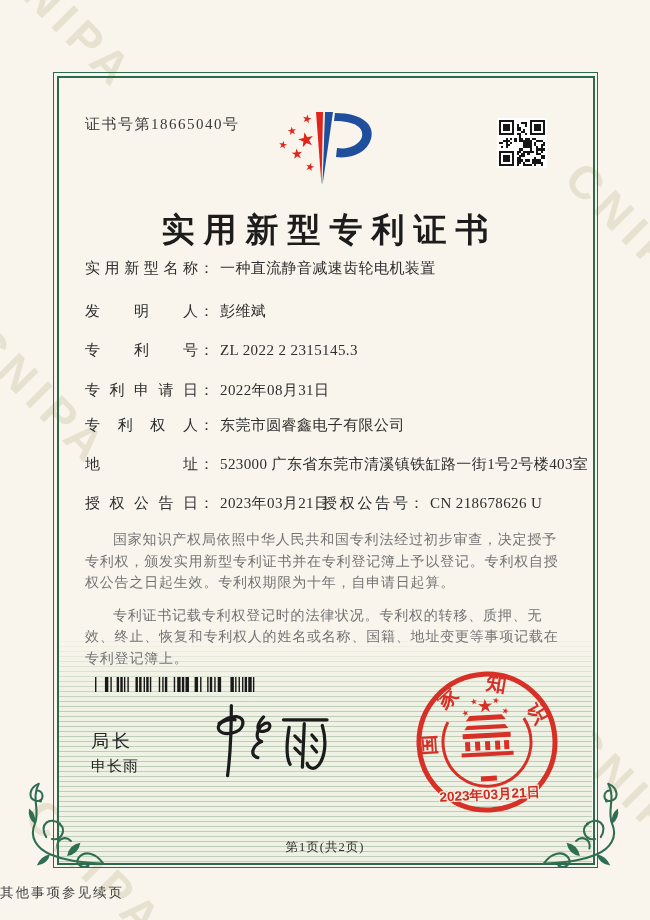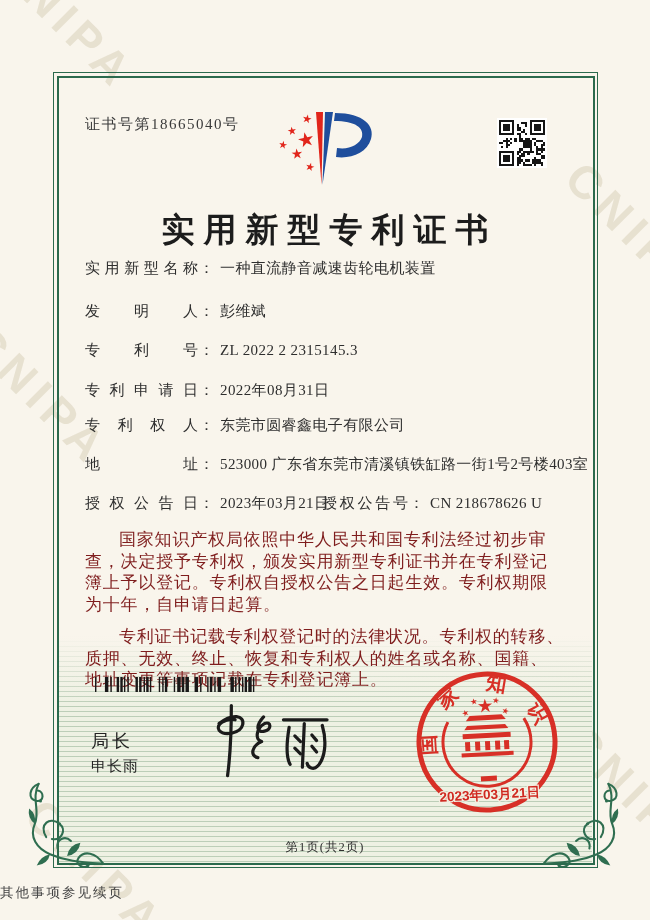--- a/index.html
+++ b/index.html
@@ -39,22 +39,22 @@
 
   .field-row { position:absolute; left:85px; width:490px; height:22px; font-size:15px; color:#2e2e2e; z-index:2; white-space:nowrap; }
   .flabel { display:inline-block; width:113px; text-align:justify; text-align-last:justify;
             text-justify:inter-ideograph; vertical-align:top; }
   .fcolon { display:inline-block; margin:0 6px 0 1px; }
   .fvalue { letter-spacing:.4px; }
   .grant-no-group { position:absolute; left:237px; top:0; }
   .flabel2 { display:inline-block; width:86px; text-align:justify; text-align-last:justify; text-justify:inter-ideograph; }
 
   .paras { position:absolute; left:85px; top:529px; width:480px; z-index:2; }
-  .paras p { font-size:17px; line-height:21.5px; text-indent:2em; letter-spacing:.8px;
-             color:#7f1d1d; margin-bottom:11px; }
+  .paras p { font-size:14px; line-height:21.5px; text-indent:2em; letter-spacing:.8px;
+             color:#737373; margin-bottom:11px; }
 
   .barcode { position:absolute; left:95px; top:677px; width:165px; height:15px; z-index:2; }
 
   .signer-title { position:absolute; left:91px; top:729px; font-family:"Liberation Sans","DejaVu Sans",sans-serif;
                   font-size:18px; letter-spacing:3px; color:#232323; z-index:2; }
   .signer-name  { position:absolute; left:91px; top:757px; font-family:Liberation Serif, serif;
                   font-size:15px; letter-spacing:1px; color:#232323; z-index:2; }
   .signature { position:absolute; left:192px; top:698px; width:145px; height:90px; z-index:2; }
 
   .seal { position:absolute; left:415px; top:667px; width:147px; height:150px; z-index:4; transform:rotate(-3deg); opacity:.95; }

